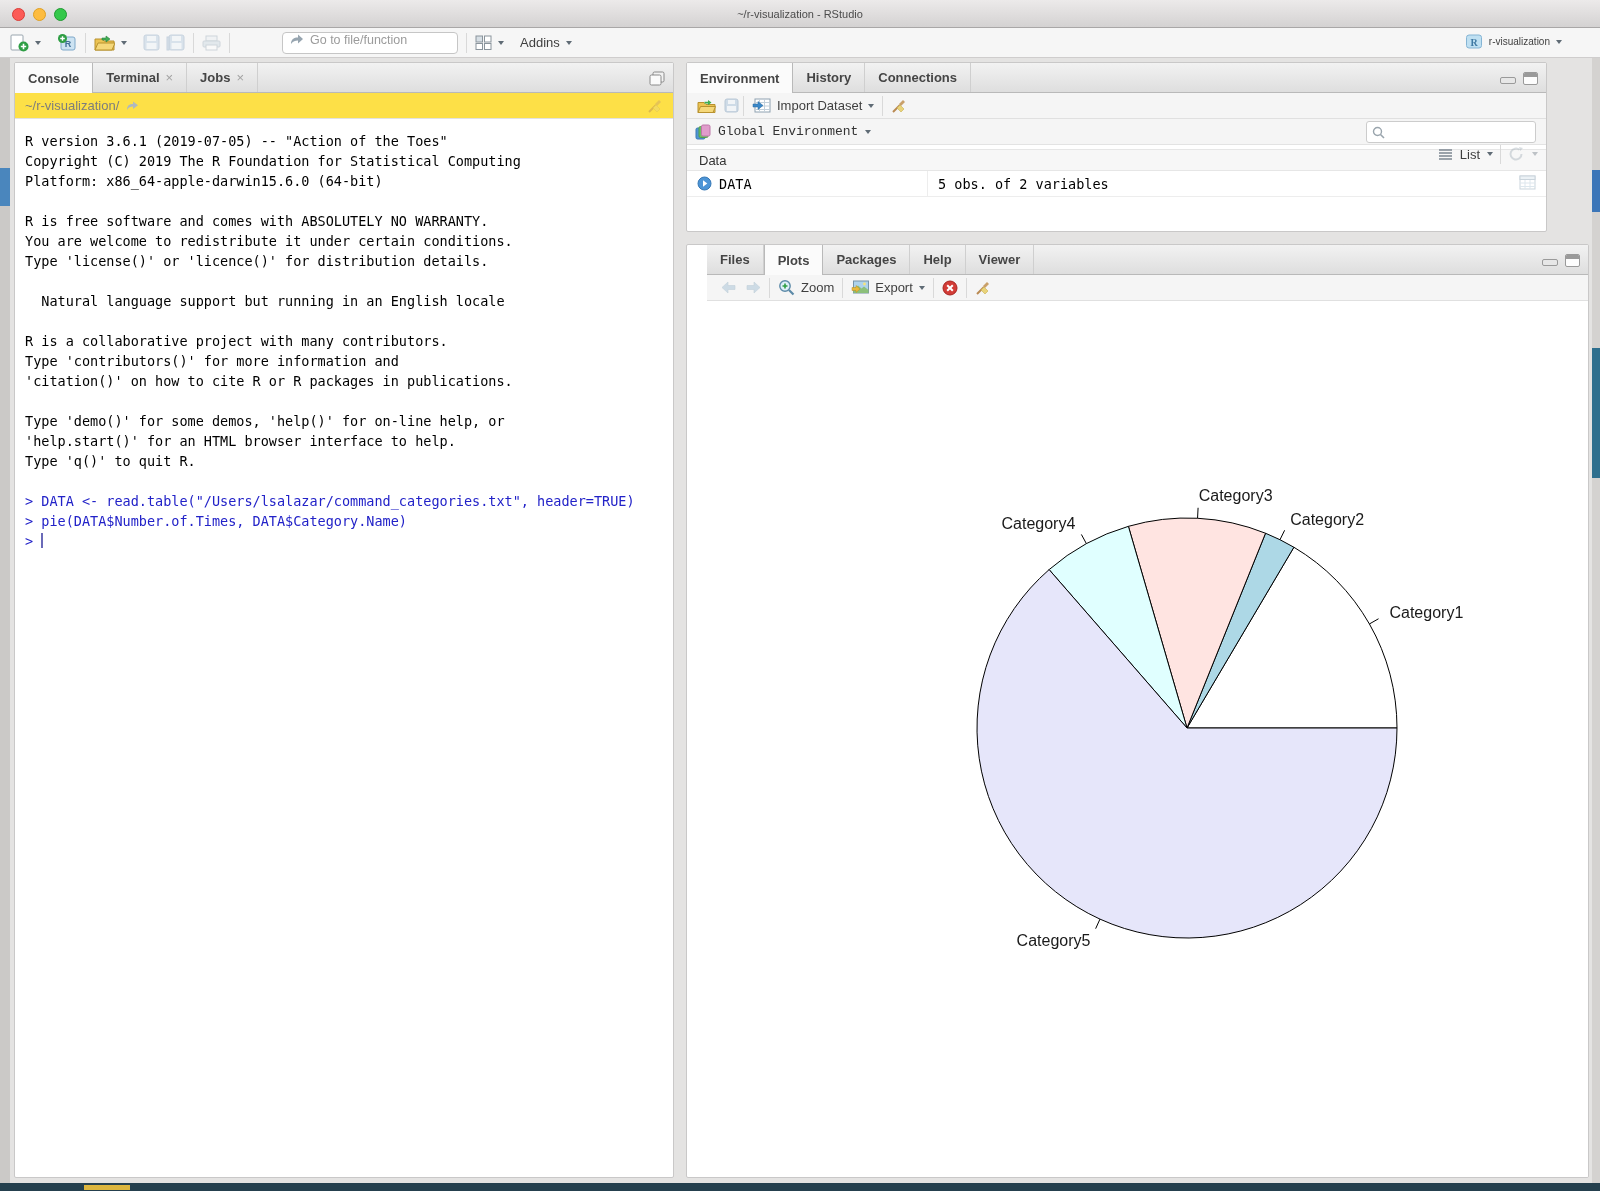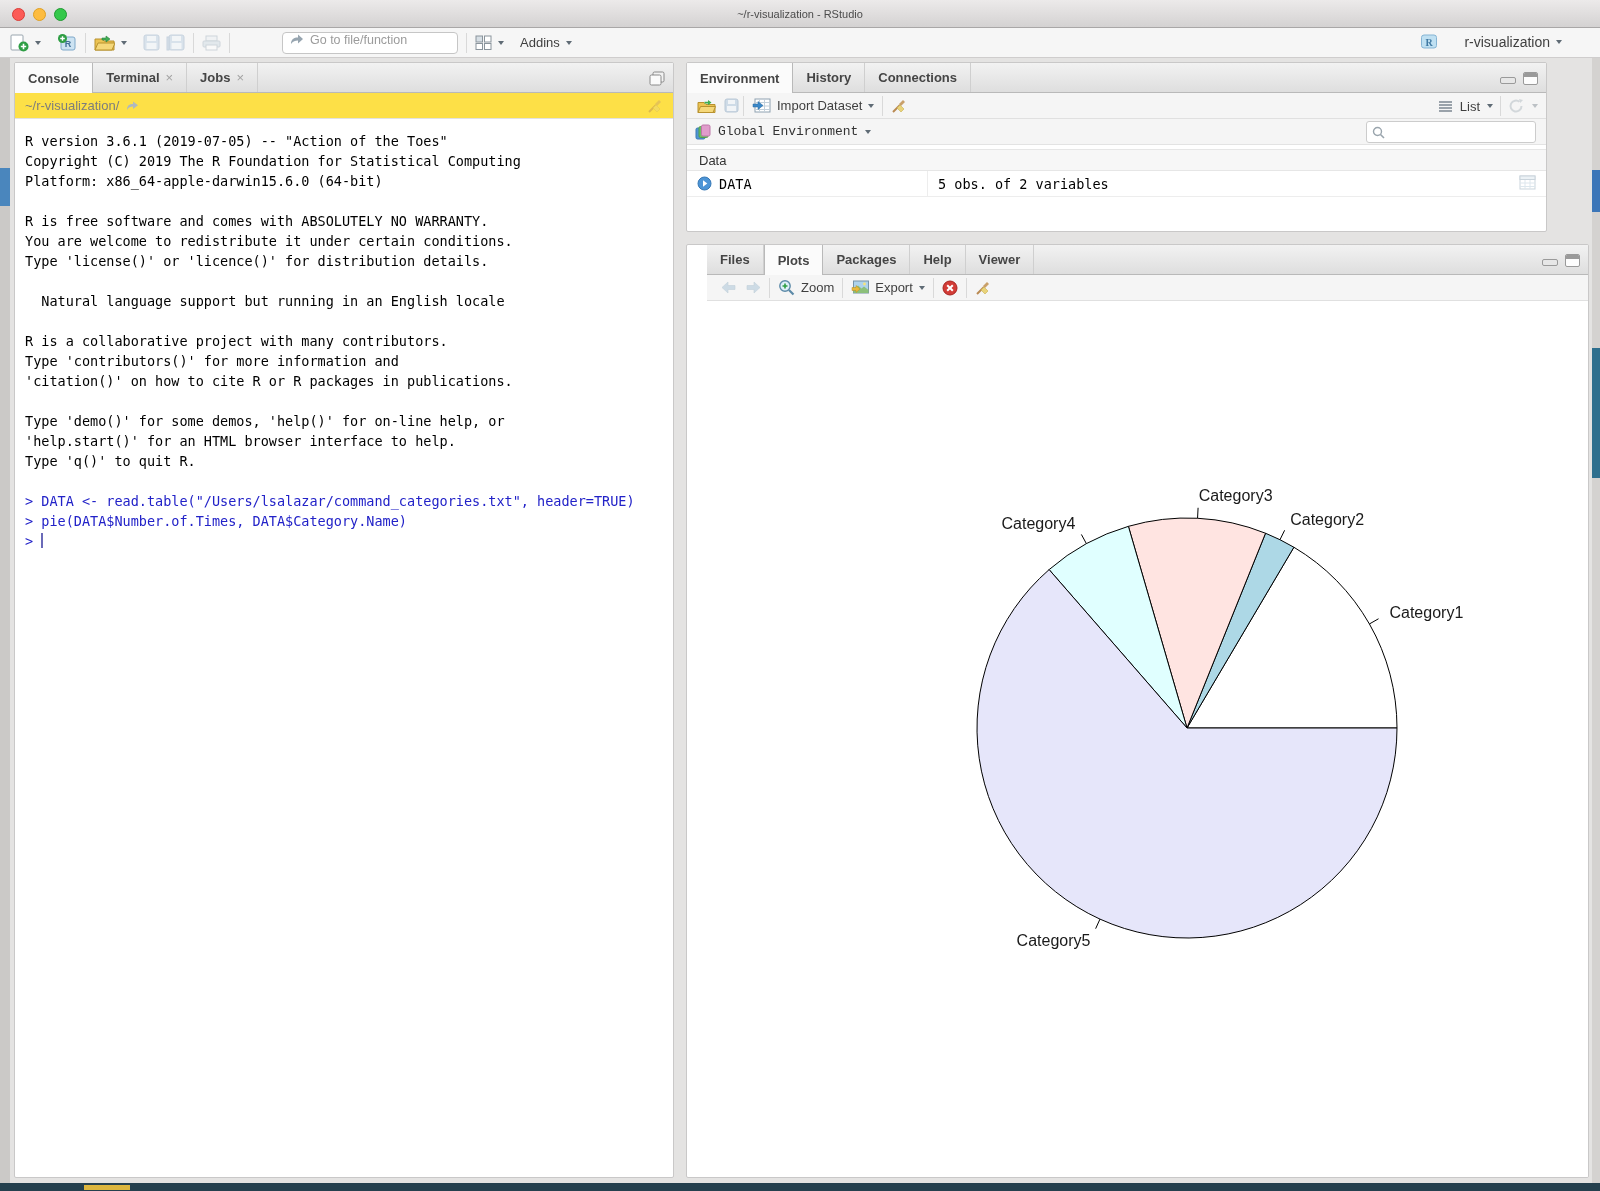--- a/index.html
+++ b/index.html
@@ -20,21 +20,21 @@
     background:#f6f6f6; border-bottom:1px solid #cfcdcd; display:flex; align-items:center; padding:0 8px; }
   .tb-group { display:flex; align-items:center; gap:6px; padding:0 8px; height:22px; }
   .tb-sep { width:1px; height:20px; background:#d9d9d9; }
   .caret { width:0; height:0; border-left:3.5px solid transparent; border-right:3.5px solid transparent; border-top:4px solid #5f6b75; display:inline-block; }
   .dim { opacity:.38; }
   .tb-label { font-size:13px; color:#3f3f3f; }
   #goto-box { display:flex; align-items:flex-start; gap:6px; width:176px; height:22px; background:#fff;
     border:1px solid #c6c6c6; border-radius:4px; padding:0 7px;margin-left:44px; }
   #goto-box span { font-size:12.5px; color:#9b9b9b; }
   #project-chooser { position:absolute; right:38px; top:33px; display:flex; align-items:center; gap:6px; }
-  #project-chooser .tb-label { font-size:14px;margin-left:20px; }
+  #project-chooser .tb-label { font-size:10px; }
 
   
   #edge-left { position:absolute; left:0; top:58px; width:10px; height:1125px; background:#cbc9c7; }
   #edge-left .patch-blue { position:absolute; left:0; top:110px; width:10px; height:38px; background:#4a86bd; }
   #edge-right { position:absolute; right:0; top:58px; width:8px; height:1125px; background:#d4d2d0; }
   #edge-right .patch-blue { position:absolute; left:0; top:112px; width:8px; height:42px; background:#3c76b8; }
   #edge-right .patch-teal { position:absolute; left:0; top:290px; width:8px; height:130px; background:#2e6f8e; }
   #bottom-strip { position:absolute; left:0; bottom:0; width:1600px; height:8px; background:#25404e; }
   #bottom-strip .dash-yellow { position:absolute; left:84px; top:2px; width:46px; height:5px; background:#ddb63e; }
 
@@ -316,21 +316,21 @@
     <div class="tb-sep"></div>
     <div class="tb-group">
       <span class="icon">
         <svg width="16" height="16">
             <path d="M2 14 L9 7" stroke="#b98a52" stroke-width="2"></path>
             <path d="M8 6 L12 2 L14 4 L10 8 z" fill="#c9a06a"></path>
             <path d="M9 7 L13 11 L10 14 L6 10 z" fill="#e9d37a" stroke="#c8b050" stroke-width=".6"></path>
           </svg>
       </span>
     </div>
-    <div class="strip-right" style="height:26px;">
+    <div class="strip-right" style="height:26px;margin-top:48px;">
       <span class="icon">
         <svg width="15" height="12">
             <path d="M1 2 h13 M1 5 h13 M1 8 h13 M1 11 h13" stroke="#7c8791" stroke-width="1.3"></path>
           </svg>
       </span>
       <span class="tb-label">List</span>
       <span class="caret"></span>
       <div class="tb-sep"></div>
       <span class="icon dim">
         <svg width="17" height="16">

